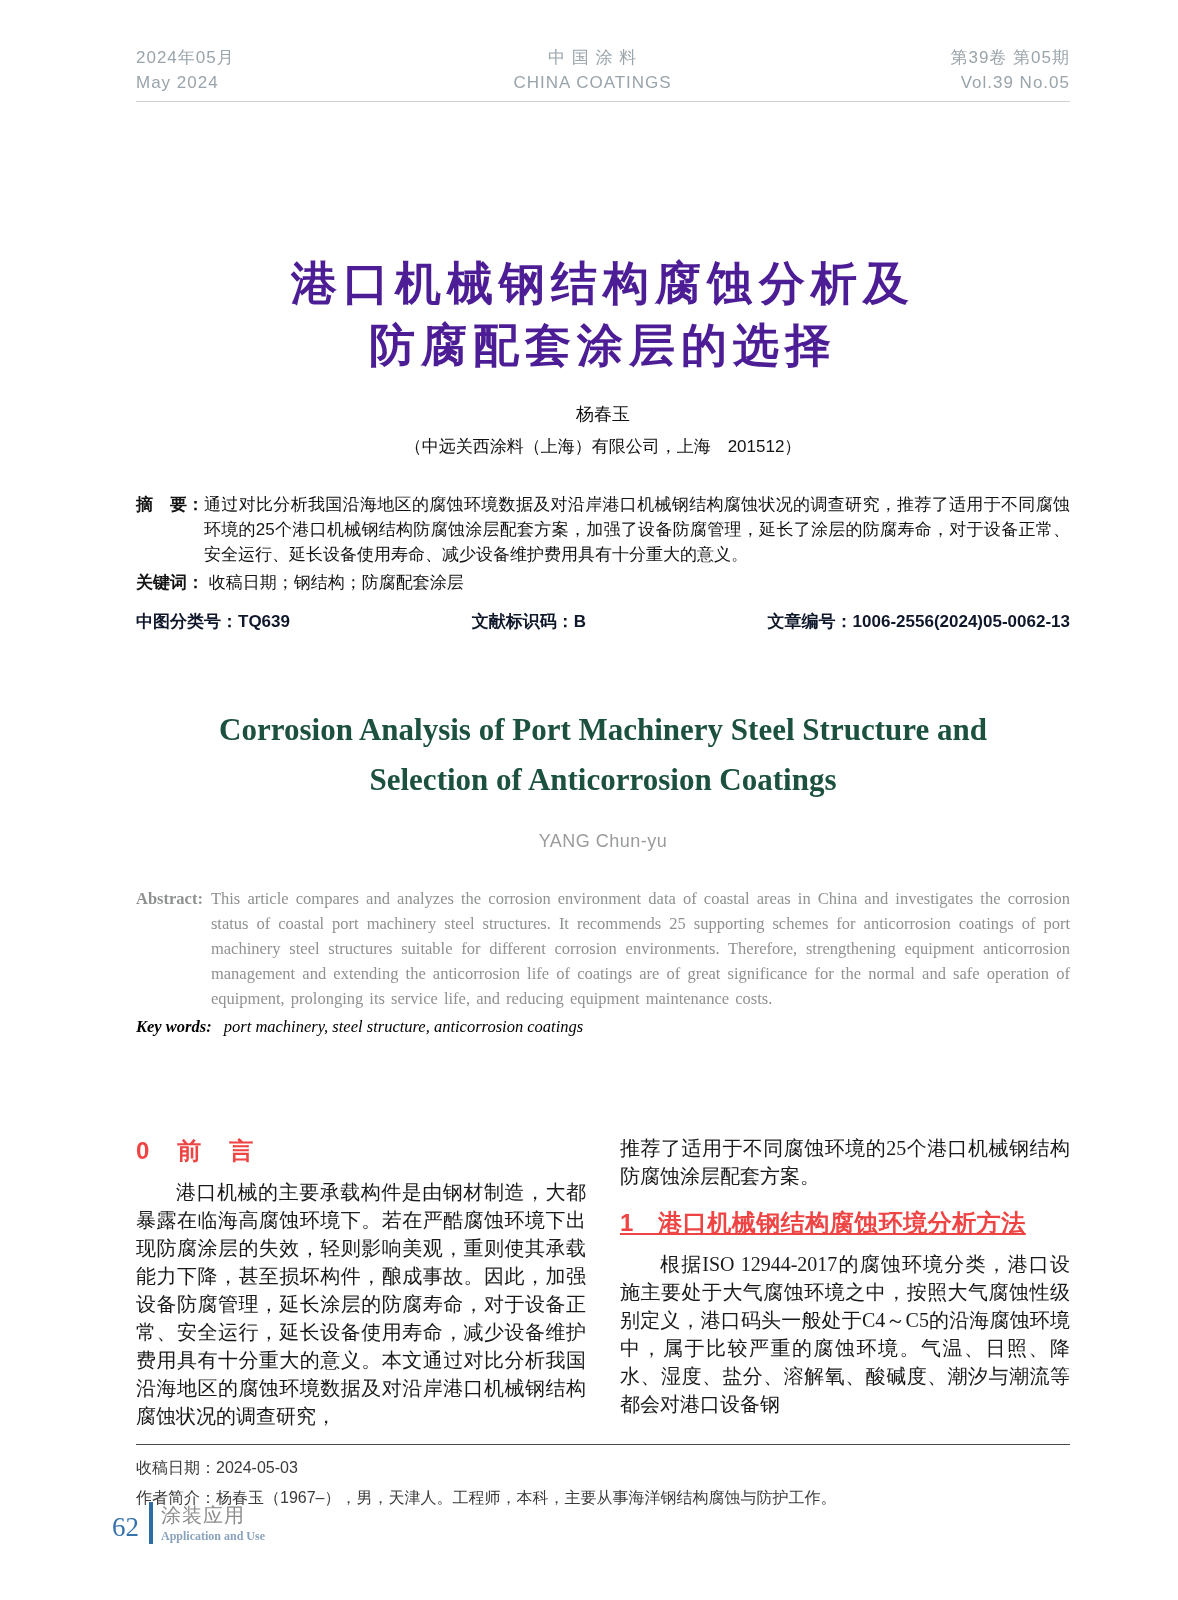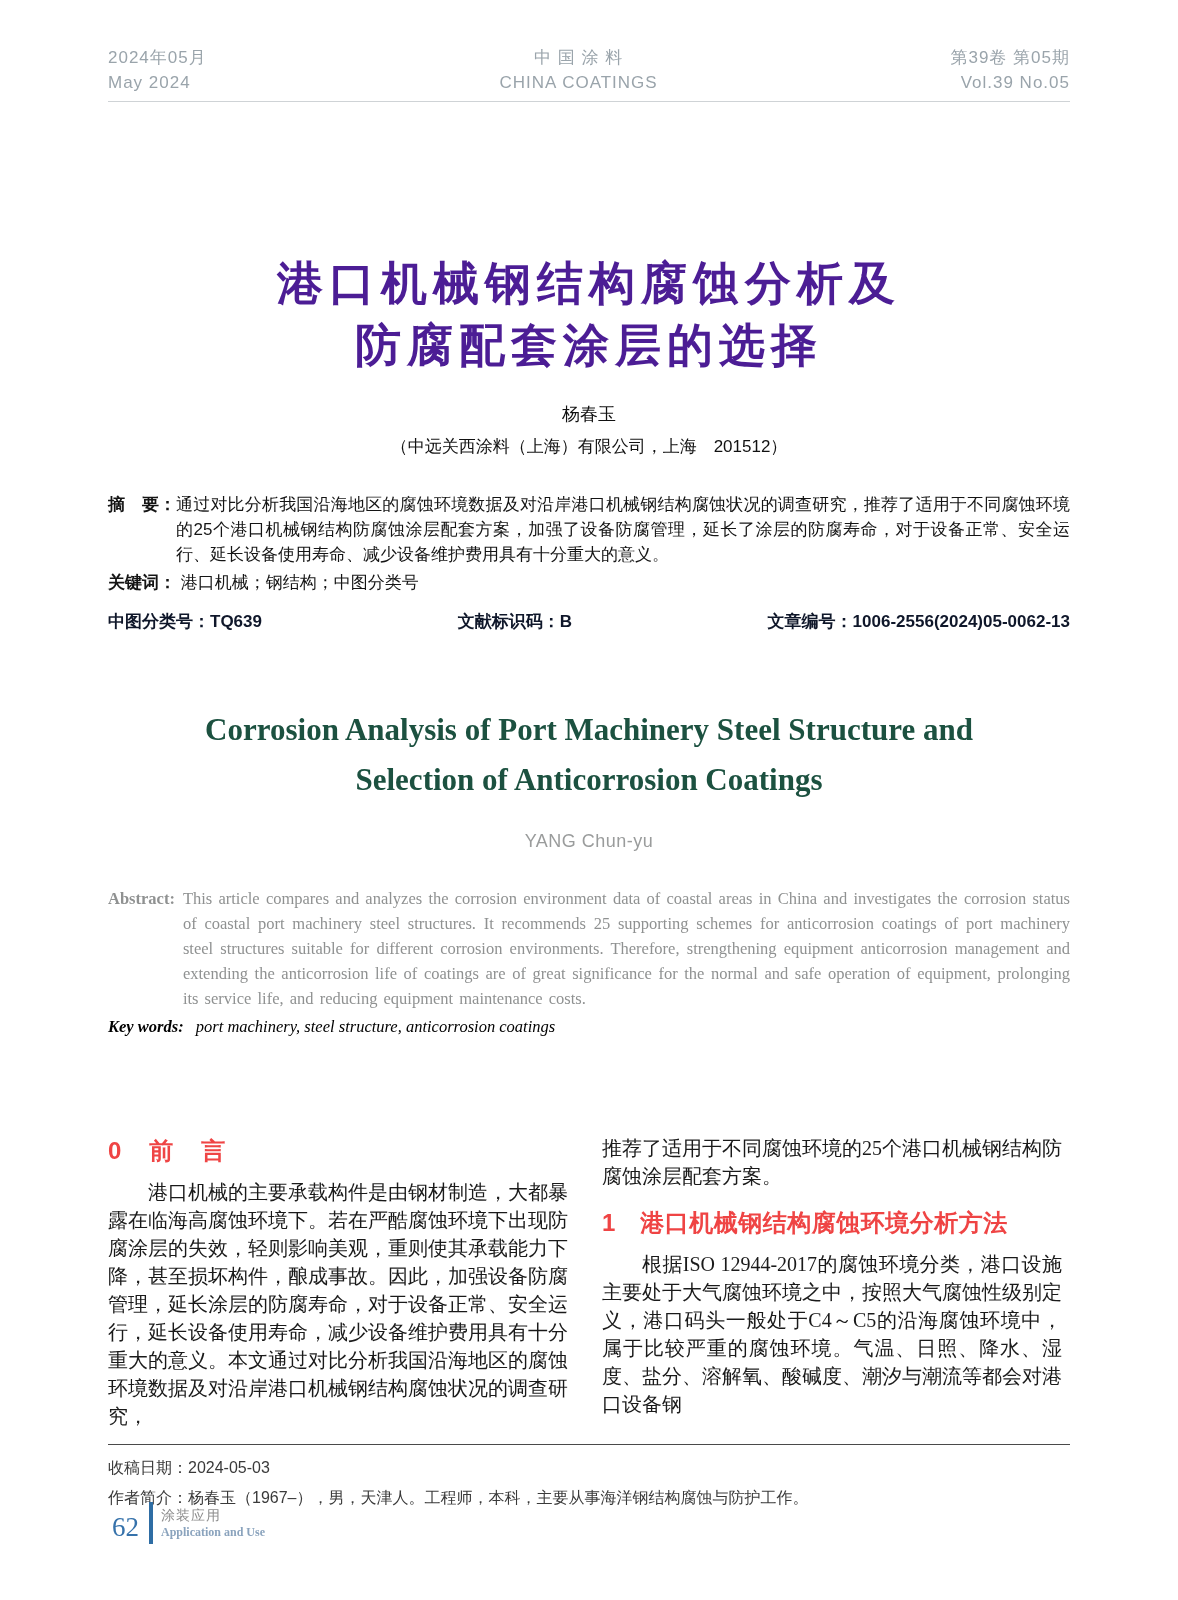--- a/index.html
+++ b/index.html
@@ -6,21 +6,21 @@
   html, body { background: #ffffff; }
   .page {
     position: relative;
     width: 1178px; height: 1600px;
     margin: 0 auto;
     background: #ffffff;
     font-family: "Liberation Sans", sans-serif;
     color: #1f1f1f;
     overflow: hidden;
   }
-  .content { padding: 0 108px; }
+  .content { padding: 0 108px; margin-left: 28px; }
 
   
   .hdr {
     display: flex; justify-content: space-between; align-items: flex-start;
     padding-top: 45px;
     color: #9aa4ab;
     font-size: 17px; line-height: 25px;
     letter-spacing: 1px;
   }
   .hdr-col.center { text-align: center; }
@@ -82,41 +82,41 @@
 
   
   .columns { margin-top: 95px; display: flex; gap: 34px; }
   .col { width: 460px; }
   .sec-heading {
     color: #ef4444; font-weight: bold;
     font-size: 24px; line-height: 34px;
     letter-spacing: 2px;
     margin-bottom: 10px;
   }
-  .sec-heading.sec1 { margin-top: 16px; letter-spacing: 0.5px; }
+  .sec-heading.sec1 { margin-top: 16px; letter-spacing: 0.5px; text-decoration: underline; }
   .body-para {
     font-family: "Liberation Serif", serif;
     font-size: 20px; line-height: 28px;
     text-align: justify; color: #1a1a1a;
   }
   .body-para.indent { text-indent: 2em; }
 
   
   .footnote-rule { border-bottom: 1.5px solid #4a4a4a; margin-top: 14px; }
   .footnote { margin-top: 8px; font-size: 16px; line-height: 30px; color: #3a3a3a; }
 
   
   .footer { position: absolute; left: 112px; bottom: 56px; display: flex; align-items: center; }
   .page-num {
     font-family: "Liberation Serif", serif;
     font-size: 27px; color: #3672ab;
     margin-right: 10px; margin-top: 8px;
   }
   .footer-bar { width: 4px; height: 42px; background: #2e6da4; margin-right: 8px; }
-  .footer-col .cn { font-size: 14px; color: #8c8c8c; letter-spacing: 1px; }
+  .footer-col .cn { font-size: 20px; color: #8c8c8c; letter-spacing: 1px; }
   .footer-col .en { font-family: "Liberation Serif", serif; font-size: 12px; color: #8aa3bd; font-weight: bold; }
 </style>
 </head>
 <body>
 
 <div class="page">
   <div class="content">
 
     <header class="hdr">
       <div class="hdr-col left">
@@ -141,21 +141,21 @@
 
     <div class="author-cn">杨春玉</div>
     <div class="affil-cn">（中远关西涂料（上海）有限公司，上海　201512）</div>
 
     <div class="abs-cn">
       <span class="lbl">摘　要：</span>
       <span class="txt">通过对比分析我国沿海地区的腐蚀环境数据及对沿岸港口机械钢结构腐蚀状况的调查研究，推荐了适用于不同腐蚀环境的25个港口机械钢结构防腐蚀涂层配套方案，加强了设备防腐管理，延长了涂层的防腐寿命，对于设备正常、安全运行、延长设备使用寿命、减少设备维护费用具有十分重大的意义。</span>
     </div>
     <div class="kw-cn">
       <span class="lbl">关键词：</span>
-      <span>港口机械；钢结构；中图分类号</span>
+      <span>收稿日期；钢结构；防腐配套涂层</span>
     </div>
 
     <div class="meta-row">
       <span>中图分类号：TQ639</span>
       <span>文献标识码：B</span>
       <span>文章编号：1006-2556(2024)05-0062-13</span>
     </div>
 
     <h2 class="title-en">
       <div>Corrosion Analysis of Port Machinery Steel Structure and</div>

